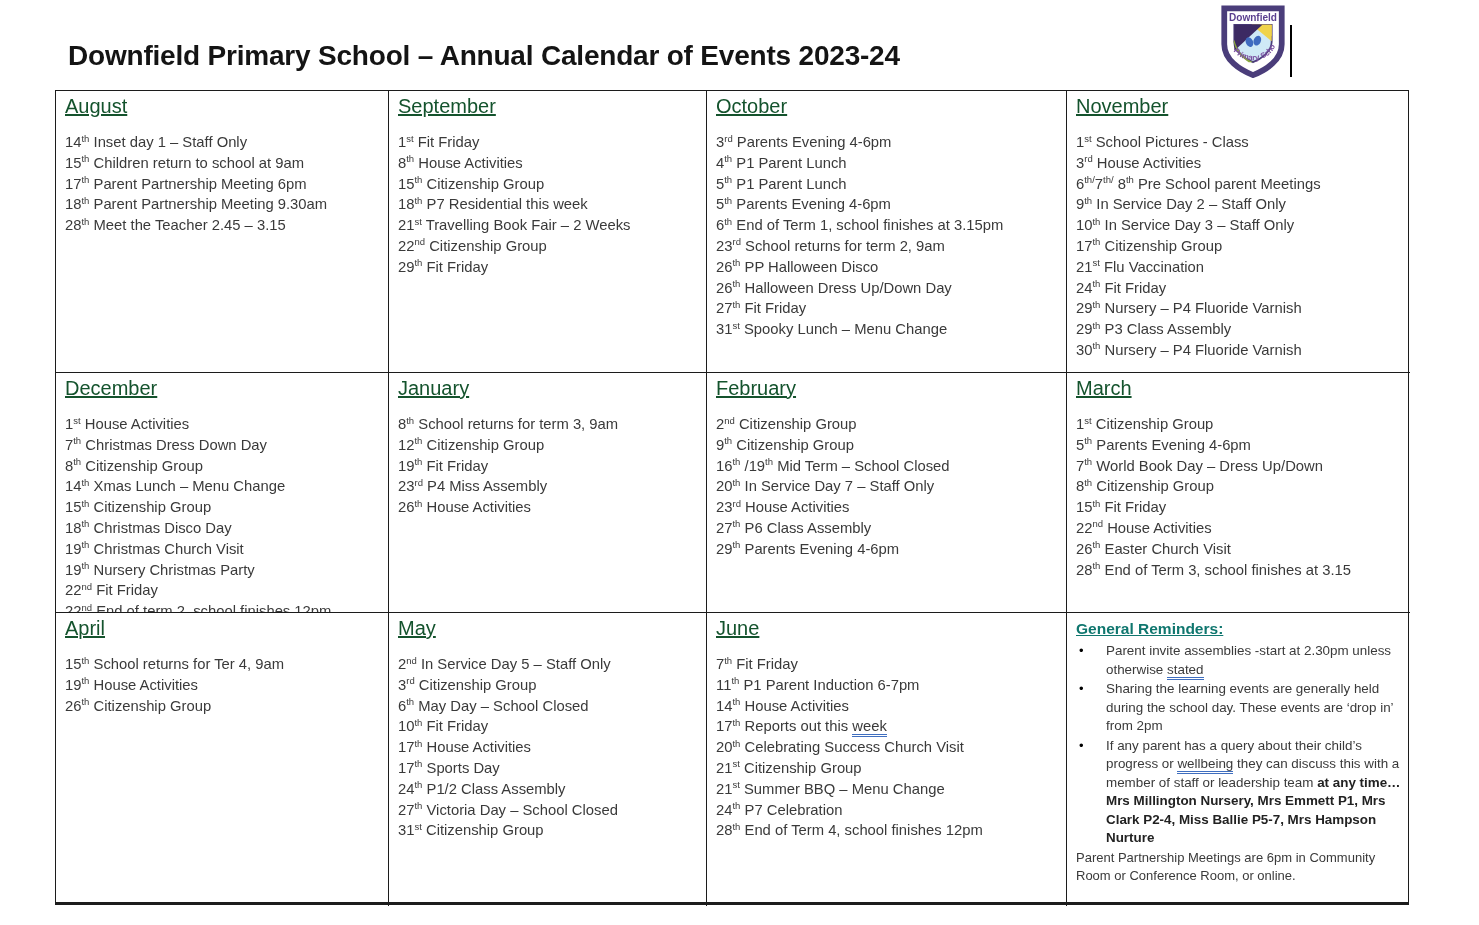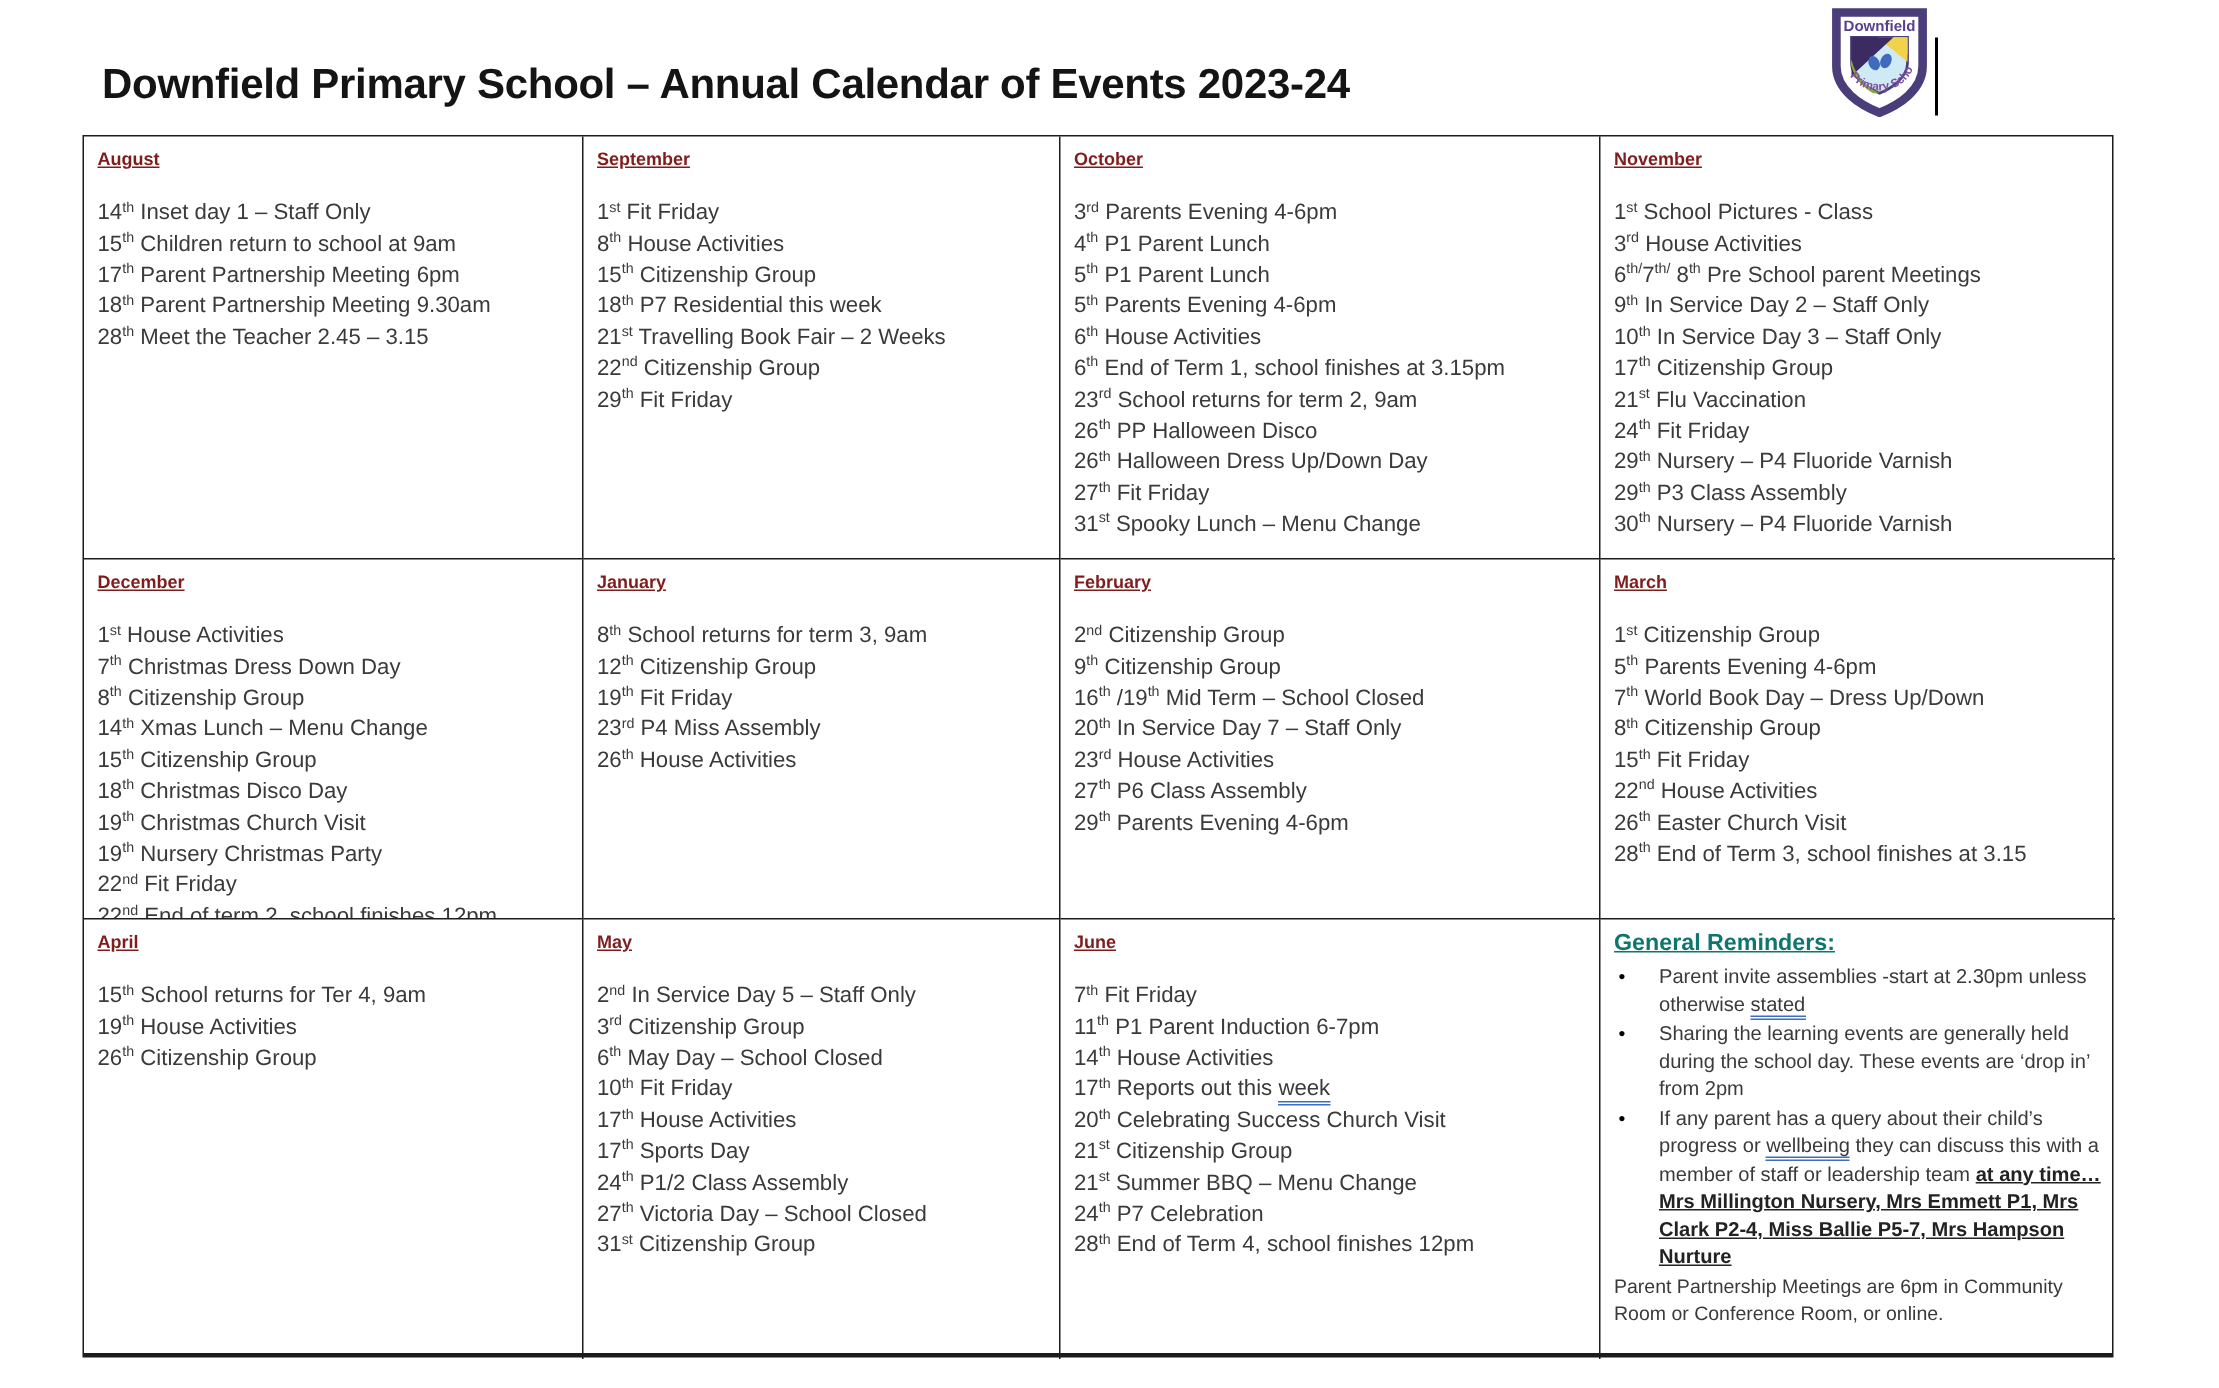--- a/index.html
+++ b/index.html
@@ -21,27 +21,27 @@
     border:1.5px solid #1c1c1c;border-bottom-width:3px;
     box-sizing:border-box;background:#fff;
   }
   .cell{
     border-right:1px solid #1c1c1c;border-bottom:1px solid #1c1c1c;
     padding:5px 8px 0 9px;box-sizing:border-box;overflow:hidden;
   }
   .calendar-grid > .cell:nth-child(4n){border-right:none;}
   .calendar-grid > .cell:nth-child(n+9){border-bottom:none;}
   .month-h{
-    font-size:12px;line-height:21px;font-weight:700;color:#7f1d1d;
+    font-size:20px;line-height:21px;font-weight:400;color:#14532d;
     text-decoration:underline;margin:0 0 16px 0;
   }
   .event{font-size:14.8px;line-height:19.8px;color:#3a3a3a;white-space:nowrap;}
   .sup{font-size:9.5px;position:relative;top:-5.5px;}
   .ublue{border-bottom:3px double #3f6ebf;padding-bottom:0;}
-  .bseg{font-weight:700;color:#222;text-decoration:underline;}
+  .bseg{font-weight:700;color:#222;}
   
   .rem-h{
     font-size:15.5px;line-height:21px;font-weight:700;color:#0f766e;
     text-decoration:underline;margin:0 0 3px 0;
   }
   .rem-item{display:flex;margin:0 0 1px 0;}
   .rem-bullet{flex:none;width:27px;padding-left:3px;font-size:13px;color:#000;line-height:18.5px;}
   .rem-text{font-size:13.4px;line-height:18.5px;color:#3a3a3a;}
   .rem-footer{font-size:13px;line-height:18.5px;color:#3a3a3a;margin-top:1px;}
 </style>
@@ -93,21 +93,20 @@
       <div class="event"><span>21</span><span class="sup">st</span><span> Travelling Book Fair – 2 Weeks</span></div>
       <div class="event"><span>22</span><span class="sup">nd</span><span> Citizenship Group</span></div>
       <div class="event"><span>29</span><span class="sup">th</span><span> Fit Friday</span></div>
     </div>
     <div class="cell">
       <div class="month-h">October</div>
       <div class="event"><span>3</span><span class="sup">rd</span><span> Parents Evening 4-6pm</span></div>
       <div class="event"><span>4</span><span class="sup">th</span><span> P1 Parent Lunch</span></div>
       <div class="event"><span>5</span><span class="sup">th</span><span> P1 Parent Lunch</span></div>
       <div class="event"><span>5</span><span class="sup">th</span><span> Parents Evening 4-6pm</span></div>
-      <div class="event"><span>6</span><span class="sup">th</span><span> House Activities</span></div>
       <div class="event"><span>6</span><span class="sup">th</span><span> End of Term 1, school finishes at 3.15pm</span></div>
       <div class="event"><span>23</span><span class="sup">rd</span><span> School returns for term 2, 9am</span></div>
       <div class="event"><span>26</span><span class="sup">th</span><span> PP Halloween Disco</span></div>
       <div class="event"><span>26</span><span class="sup">th</span><span> Halloween Dress Up/Down Day</span></div>
       <div class="event"><span>27</span><span class="sup">th</span><span> Fit Friday</span></div>
       <div class="event"><span>31</span><span class="sup">st</span><span> Spooky Lunch – Menu Change</span></div>
     </div>
     <div class="cell">
       <div class="month-h">November</div>
       <div class="event"><span>1</span><span class="sup">st</span><span> School Pictures - Class</span></div>

